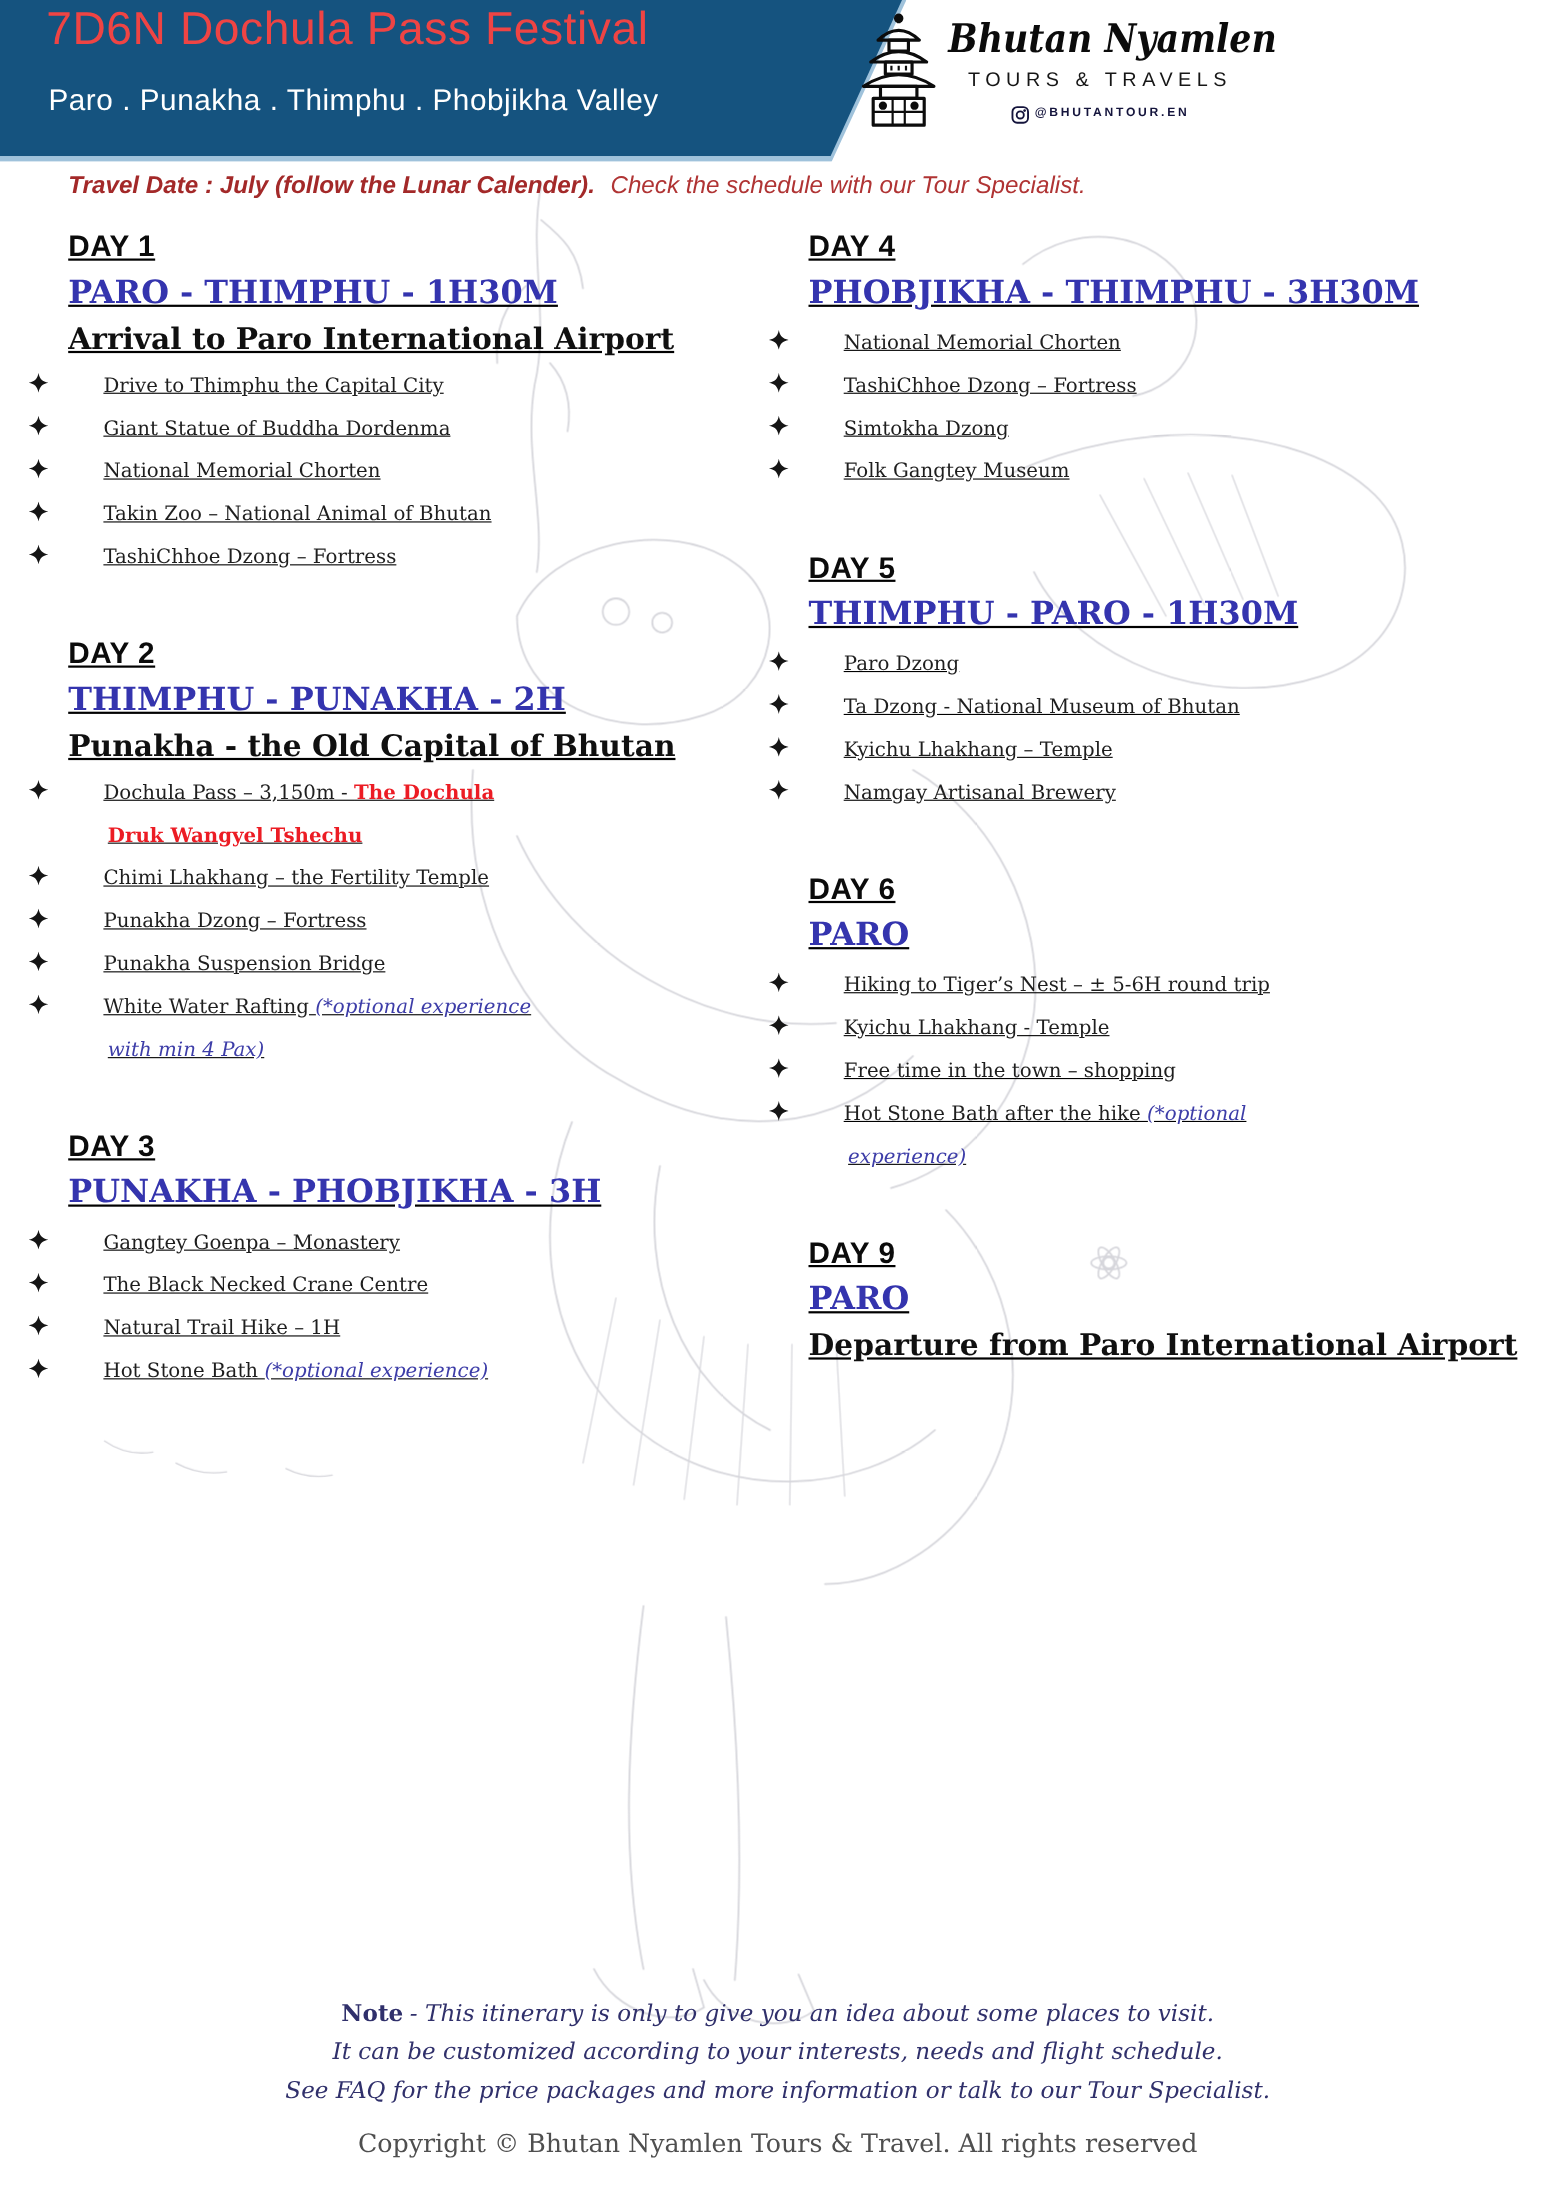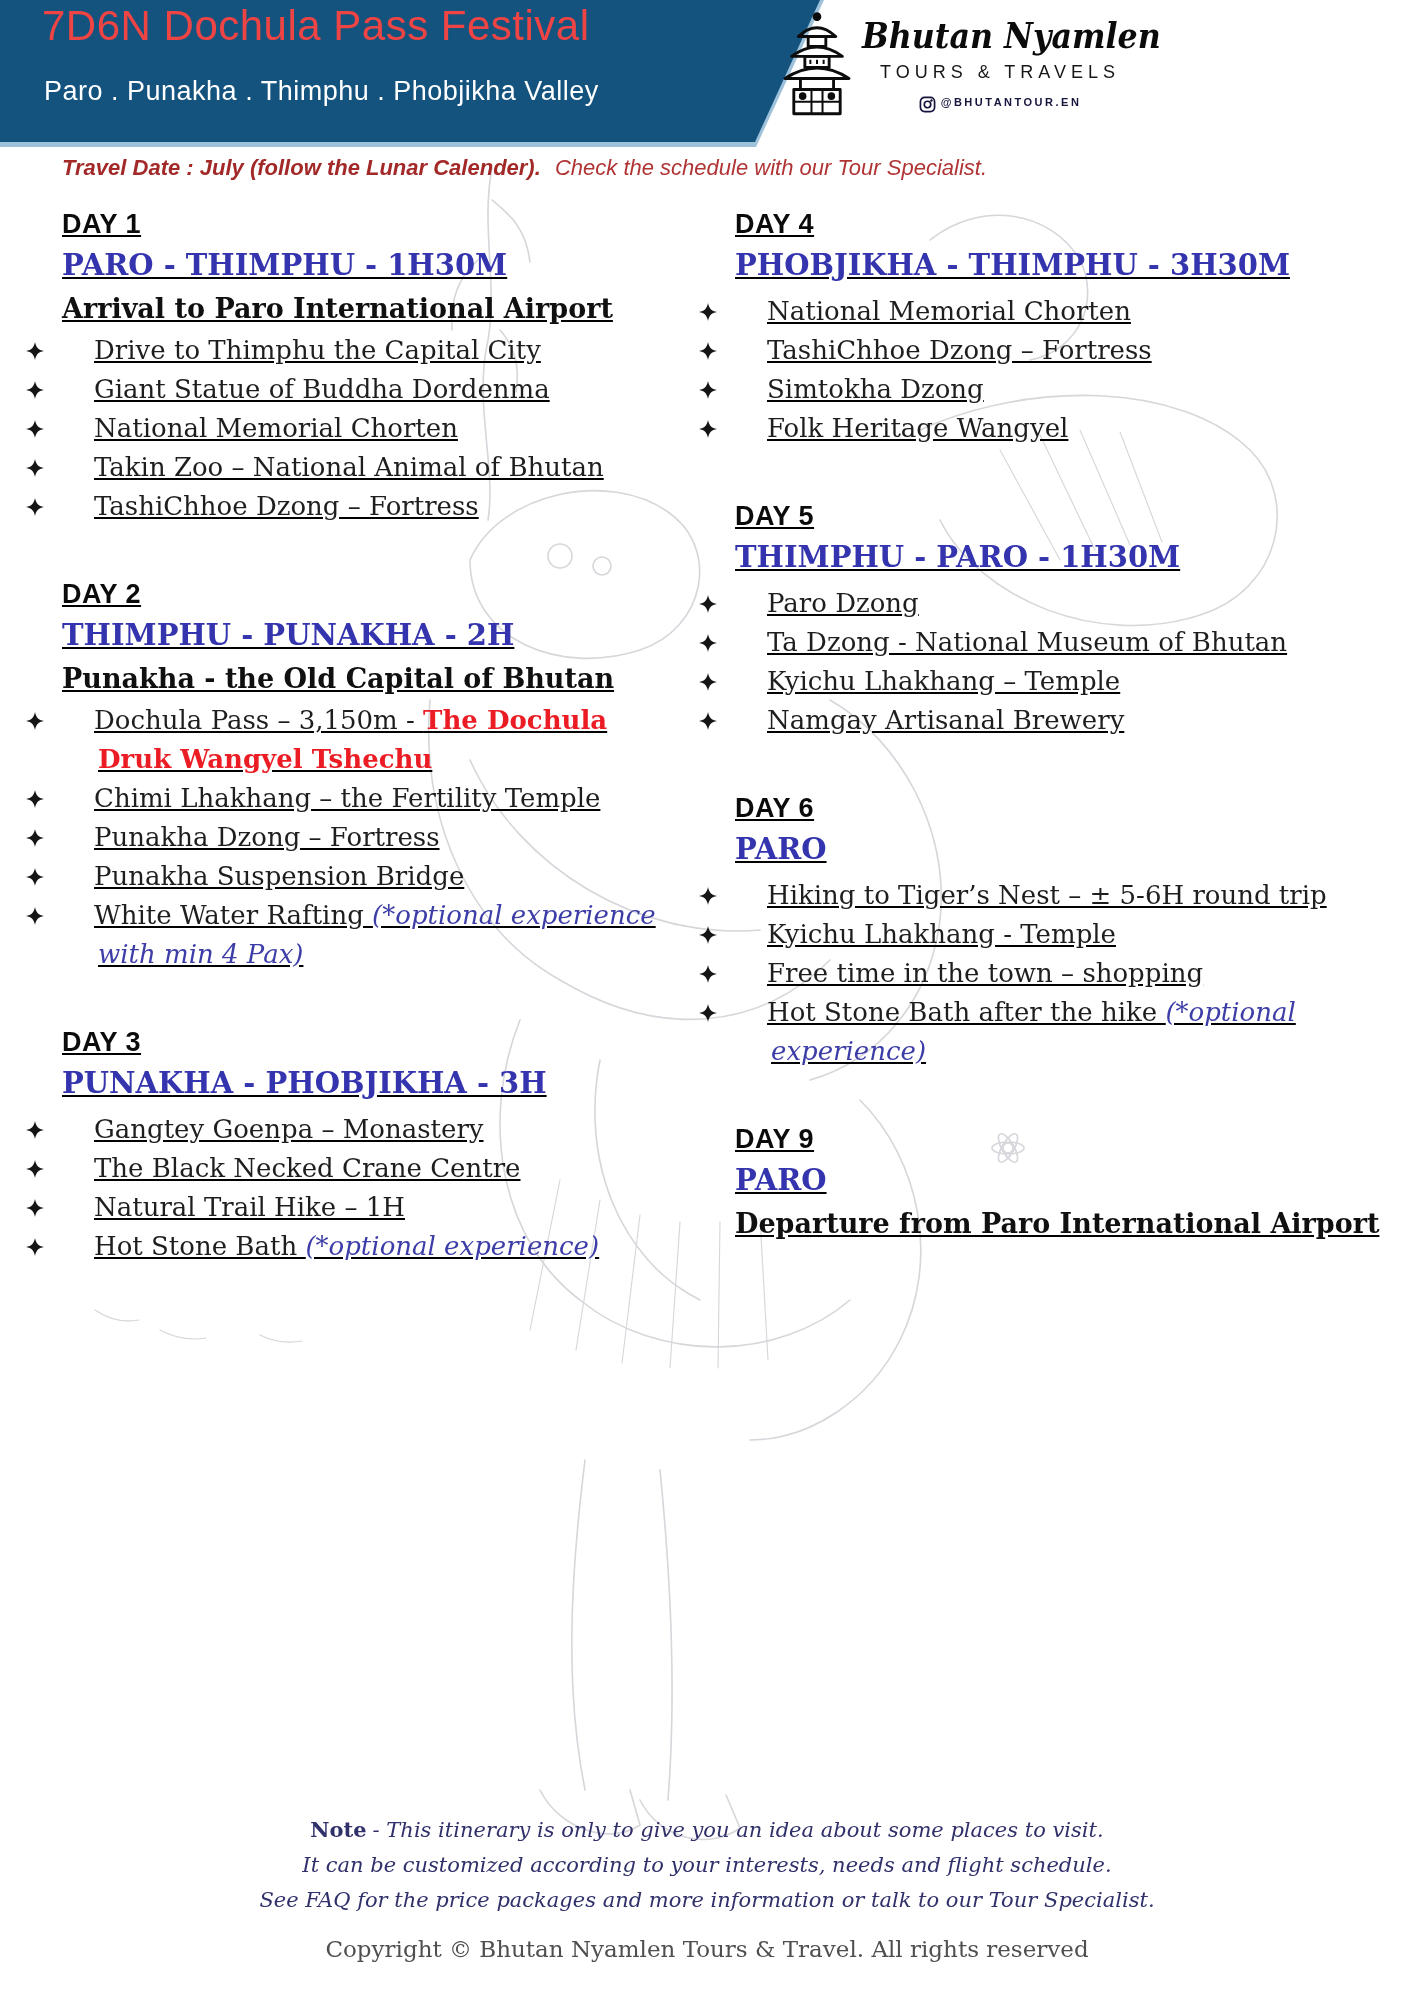--- a/index.html
+++ b/index.html
@@ -34,21 +34,21 @@
   .travel-date .rest{font-weight:400;color:var(--date-red2);margin-left:8px;}
   
   .col{position:absolute;top:208px;text-decoration:underline;}
   .col-left{left:62px;width:600px;}
   .col-right{left:735px;width:648px;}
   .day-block{margin-bottom:52px;}
   .day-label{font-size:27px;font-weight:700;color:#0b0b0b;line-height:33px;margin-bottom:6px;letter-spacing:.5px;}
   .day-route{font-family:"DejaVu Serif",serif;font-size:29px;font-weight:700;color:var(--route-blue);
              line-height:37px;margin-bottom:8px;}
   .day-headline{font-family:"DejaVu Serif",serif;font-size:27px;font-weight:700;color:#101010;line-height:33px;margin-bottom:6px;}
-  .item{font-family:"DejaVu Serif",serif;font-size:26px;color:var(--ink);line-height:39px;
+  .item{font-family:"DejaVu Serif",serif;font-size:18px;color:var(--ink);line-height:39px;
         padding-left:36px;text-indent:-36px;}
   .star{display:inline-block;width:18px;margin-right:14px;}
   .star svg{vertical-align:-1px;}
   .seg{color:var(--ink);}
   .seg-red{color:var(--accent-red);font-weight:700;}
   .seg-opt{color:var(--optional-blue);font-style:italic;}
   
   .note{position:absolute;left:0;top:1812px;width:1414px;text-align:center;
         font-family:"DejaVu Serif",serif;font-size:21px;color:var(--note-navy);}
   .note-line{line-height:35px;font-style:italic;}
@@ -202,21 +202,21 @@
               <path fill="#151515" d="M12 0 C13.5 7.5 16.5 10.5 24 12 C16.5 13.5 13.5 16.5 12 24 C10.5 16.5 7.5 13.5 0 12 C7.5 10.5 10.5 7.5 12 0 Z"></path>
             </svg></span><span class="seg">National Memorial Chorten</span></div>
         <div class="item"><span class="star"><svg viewBox="0 0 24 24" width="18" height="18">
               <path fill="#151515" d="M12 0 C13.5 7.5 16.5 10.5 24 12 C16.5 13.5 13.5 16.5 12 24 C10.5 16.5 7.5 13.5 0 12 C7.5 10.5 10.5 7.5 12 0 Z"></path>
             </svg></span><span class="seg">TashiChhoe Dzong – Fortress</span></div>
         <div class="item"><span class="star"><svg viewBox="0 0 24 24" width="18" height="18">
               <path fill="#151515" d="M12 0 C13.5 7.5 16.5 10.5 24 12 C16.5 13.5 13.5 16.5 12 24 C10.5 16.5 7.5 13.5 0 12 C7.5 10.5 10.5 7.5 12 0 Z"></path>
             </svg></span><span class="seg">Simtokha Dzong</span></div>
         <div class="item"><span class="star"><svg viewBox="0 0 24 24" width="18" height="18">
               <path fill="#151515" d="M12 0 C13.5 7.5 16.5 10.5 24 12 C16.5 13.5 13.5 16.5 12 24 C10.5 16.5 7.5 13.5 0 12 C7.5 10.5 10.5 7.5 12 0 Z"></path>
-            </svg></span><span class="seg">Folk Heritage Wangyel</span></div>
+            </svg></span><span class="seg">Folk Gangtey Museum</span></div>
       </section>
       <section class="day-block">
         <div class="day-label">DAY 5</div>
         <div class="day-route">THIMPHU - PARO - 1H30M</div>
         <div class="item"><span class="star"><svg viewBox="0 0 24 24" width="18" height="18">
               <path fill="#151515" d="M12 0 C13.5 7.5 16.5 10.5 24 12 C16.5 13.5 13.5 16.5 12 24 C10.5 16.5 7.5 13.5 0 12 C7.5 10.5 10.5 7.5 12 0 Z"></path>
             </svg></span><span class="seg">Paro Dzong</span></div>
         <div class="item"><span class="star"><svg viewBox="0 0 24 24" width="18" height="18">
               <path fill="#151515" d="M12 0 C13.5 7.5 16.5 10.5 24 12 C16.5 13.5 13.5 16.5 12 24 C10.5 16.5 7.5 13.5 0 12 C7.5 10.5 10.5 7.5 12 0 Z"></path>
             </svg></span><span class="seg">Ta Dzong - National Museum of Bhutan</span></div>

